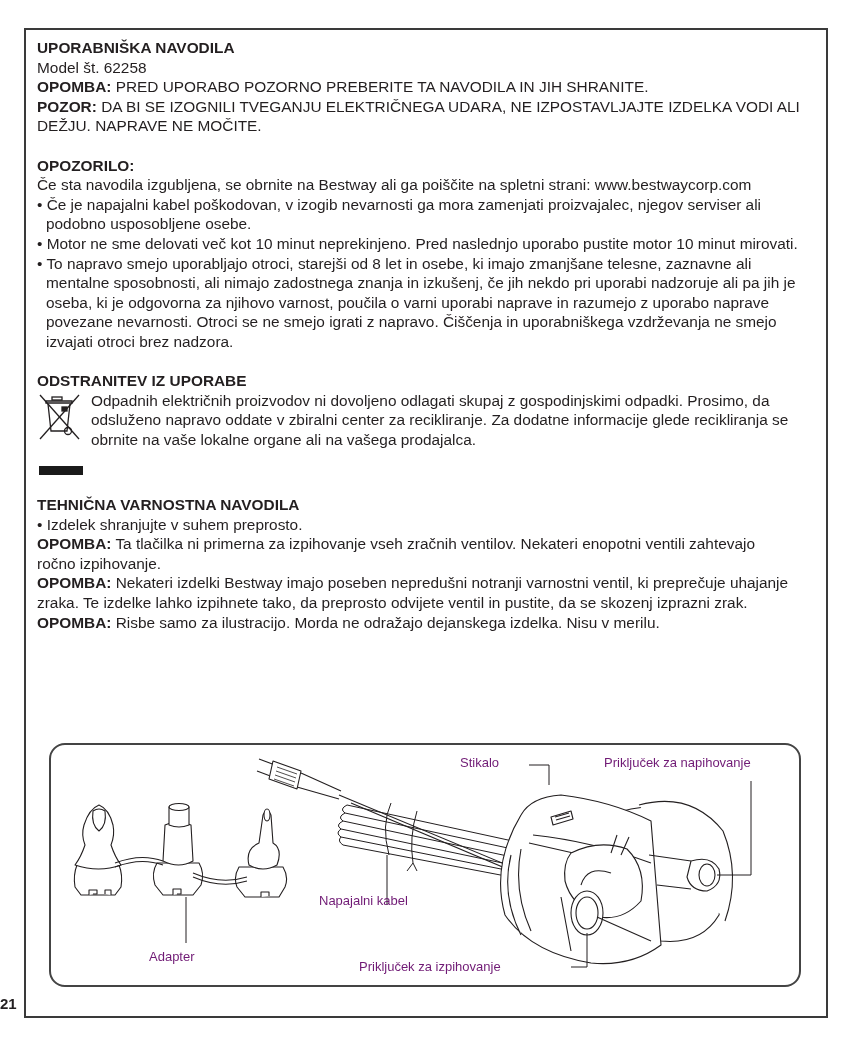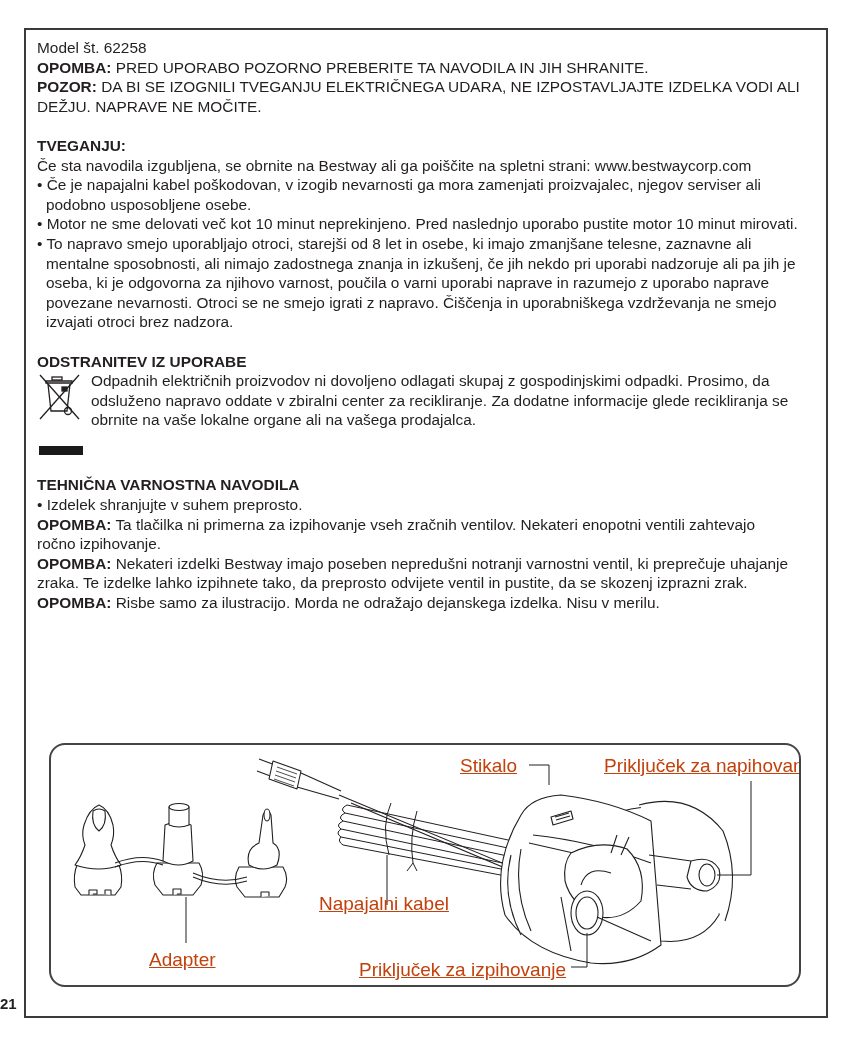--- a/index.html
+++ b/index.html
@@ -12,36 +12,37 @@
   .b { font-weight: bold; }
   .h { font-weight: bold; }
   .gap { height: 19.6px; }
   .bullet { padding-left: 9px; text-indent: -9px; }
   .disposal { position: relative; padding-left: 54px; }
   .weee { position: absolute; left: 0; top: 2px; width: 52px; height: 84px; }
   .disposal-gap { height: 26px; }
   .illus { position: absolute; left: 49px; top: 743px; width: 752px; height: 244px;
            border: 2px solid #444; border-radius: 16px; box-sizing: border-box; overflow: hidden; }
   .illus svg { position: absolute; left: 0; top: 0; }
-  .lbl { position: absolute; font-size: 19px; white-space: nowrap; color: #c2410c; text-decoration: underline; }
+  .lbl { position: absolute; font-size: 13px; white-space: nowrap; color: #701a75; }
   .page-num { position: absolute; left: 0; width: 852px; top: 995px; text-align: left;
               font-weight: bold; font-size: 15px; }
 </style>
 </head>
 <body>
 
 <div class="page-frame"></div>
 
 <div class="content">
+  <p class="h">UPORABNIŠKA NAVODILA</p>
   <p>Model št. 62258</p>
   <p><span class="b">OPOMBA:</span><span> PRED UPORABO POZORNO PREBERITE TA NAVODILA IN JIH SHRANITE.</span></p>
   <p style="width:770px"><span class="b">POZOR:</span><span> DA BI SE IZOGNILI TVEGANJU ELEKTRIČNEGA UDARA, NE IZPOSTAVLJAJTE IZDELKA VODI ALI DEŽJU. NAPRAVE NE MOČITE.</span></p>
   <div class="gap"></div>
 
-  <p class="h">TVEGANJU:</p>
+  <p class="h">OPOZORILO:</p>
   <p>Če sta navodila izgubljena, se obrnite na Bestway ali ga poiščite na spletni strani: www.bestwaycorp.com</p>
   <p class="bullet" style="width:770px">• Če je napajalni kabel poškodovan, v izogib nevarnosti ga mora zamenjati proizvajalec, njegov serviser ali podobno usposobljene osebe.</p>
   <p class="bullet" style="width:770px">• Motor ne sme delovati več kot 10 minut neprekinjeno. Pred naslednjo uporabo pustite motor 10 minut mirovati.</p>
   <p class="bullet" style="width:765px">• To napravo smejo uporabljajo otroci, starejši od 8 let in osebe, ki imajo zmanjšane telesne, zaznavne ali mentalne sposobnosti, ali nimajo zadostnega znanja in izkušenj, če jih nekdo pri uporabi nadzoruje ali pa jih je oseba, ki je odgovorna za njihovo varnost, poučila o varni uporabi naprave in razumejo z uporabo naprave povezane nevarnosti. Otroci se ne smejo igrati z napravo. Čiščenja in uporabniškega vzdrževanja ne smejo izvajati otroci brez nadzora.</p>
   <div class="gap"></div>
 
   <p class="h">ODSTRANITEV IZ UPORABE</p>
   <div class="disposal">
     <svg class="weee" viewBox="0 0 52 84">
       <g fill="none" stroke="#231f20" stroke-width="1.3">

